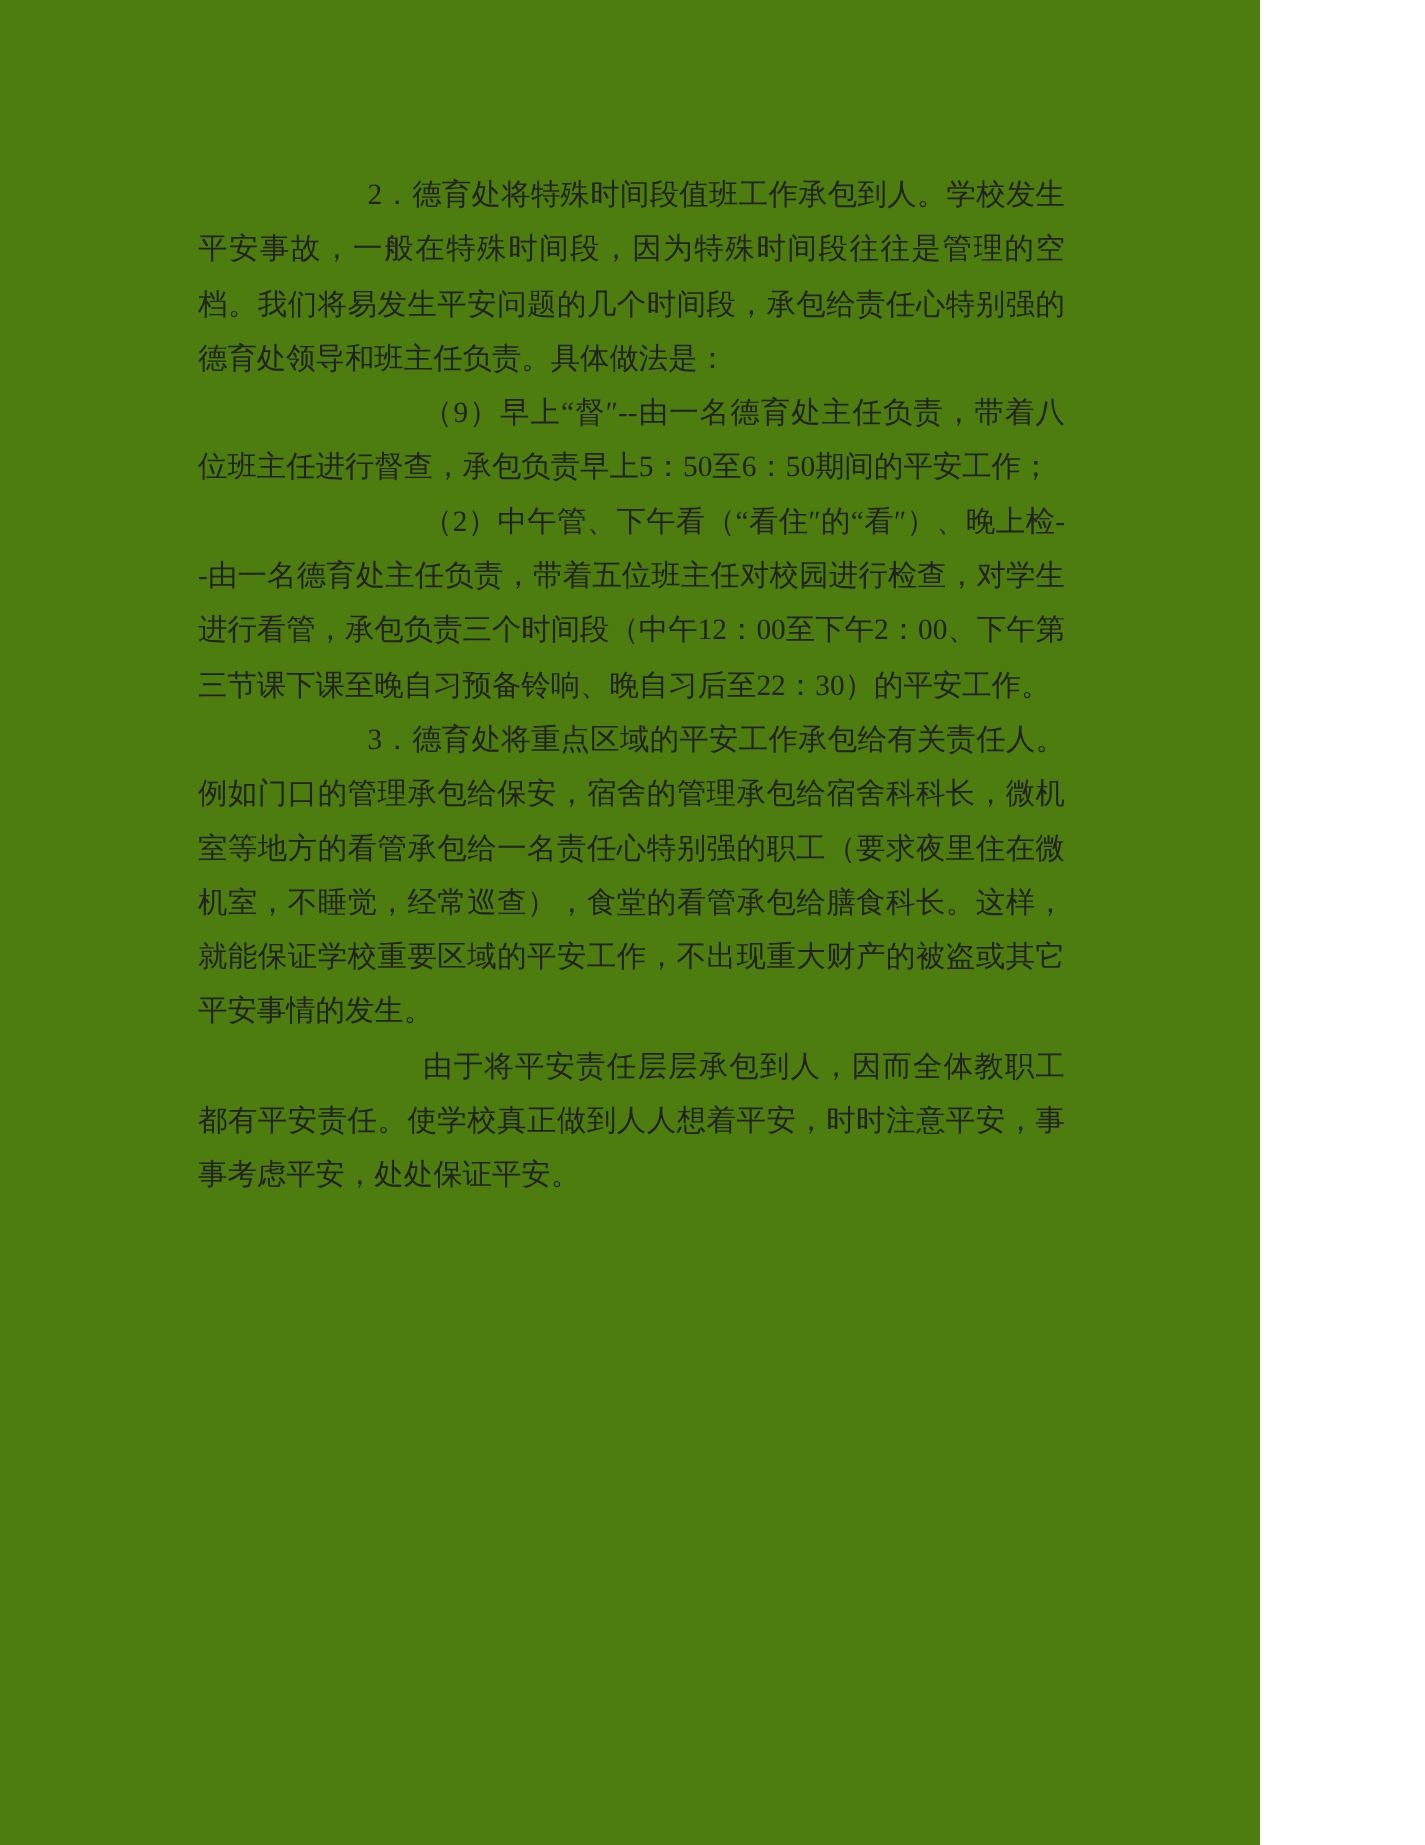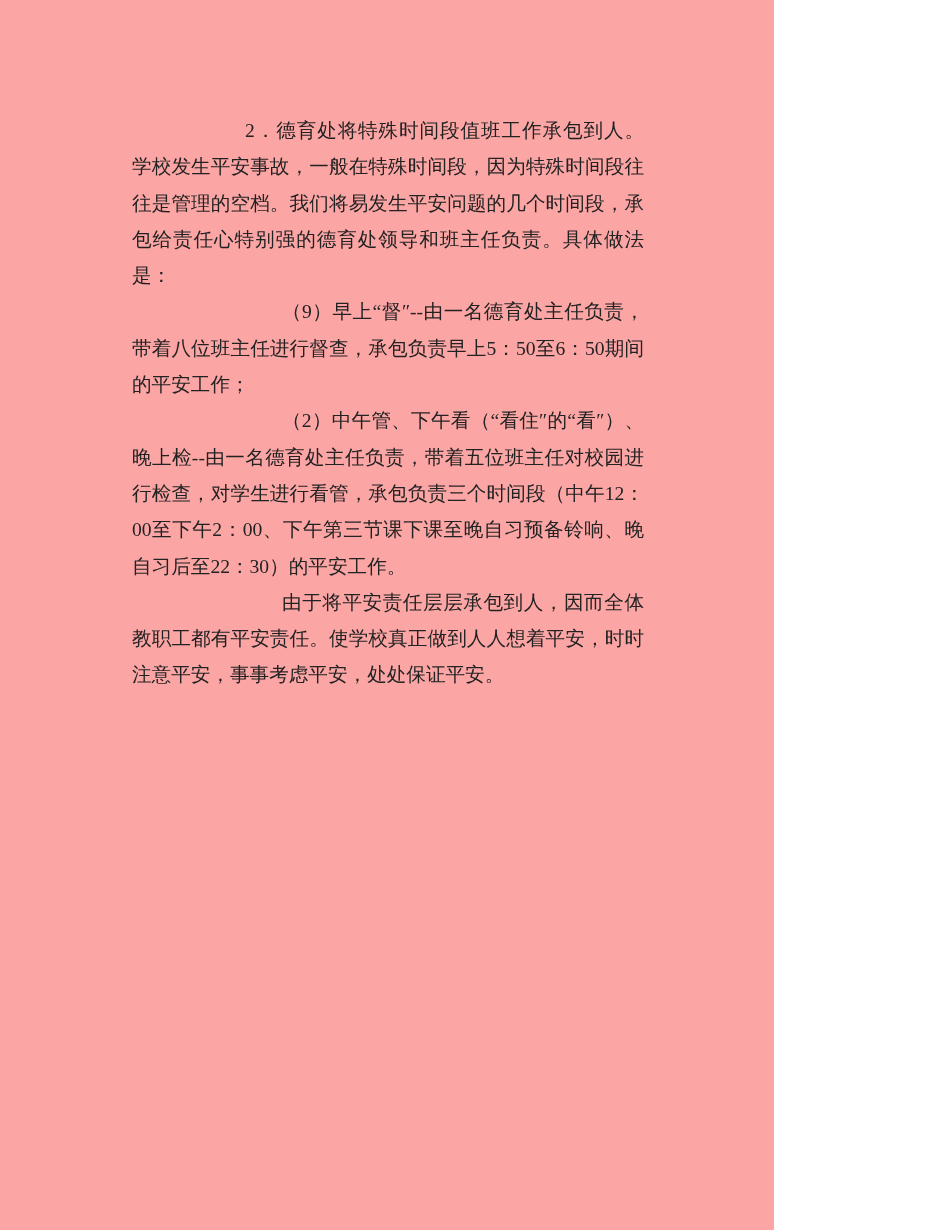--- a/index.html
+++ b/index.html
@@ -7,23 +7,23 @@
     padding: 0;
     background: #ffffff;
   }
   body {
     width: 950px;
     height: 1230px;
     overflow: hidden;
   }
   .page {
     box-sizing: border-box;
-    width: 774px;
+    width: 840px;
     height: 1230px;
-    background: #fca5a5;
+    background: #4d7c0f;
     padding: 113px 130px 0 132px;
   }
   .doc-text {
     font-family: "Liberation Serif", "DejaVu Serif", serif;
     font-size: 19.6px;
     line-height: 36.3px;
     color: #222222;
     text-align: justify;
   }
   .doc-text p {
@@ -37,15 +37,16 @@
   .indent-b { text-indent: 150px; }
 </style>
 </head>
 <body>
 
 <div class="page">
   <div class="doc-text">
     <p class="indent-a">2．德育处将特殊时间段值班工作承包到人。学校发生平安事故，一般在特殊时间段，因为特殊时间段往往是管理的空档。我们将易发生平安问题的几个时间段，承包给责任心特别强的德育处领导和班主任负责。具体做法是：</p>
     <p class="indent-b">（9）早上“督″--由一名德育处主任负责，带着八位班主任进行督查，承包负责早上5：50至6：50期间的平安工作；</p>
     <p class="indent-b">（2）中午管、下午看（“看住″的“看″）、晚上检--由一名德育处主任负责，带着五位班主任对校园进行检查，对学生进行看管，承包负责三个时间段（中午12：00至下午2：00、下午第三节课下课至晚自习预备铃响、晚自习后至22：30）的平安工作。</p>
+    <p class="indent-a">3．德育处将重点区域的平安工作承包给有关责任人。例如门口的管理承包给保安，宿舍的管理承包给宿舍科科长，微机室等地方的看管承包给一名责任心特别强的职工（要求夜里住在微机室，不睡觉，经常巡查），食堂的看管承包给膳食科长。这样，就能保证学校重要区域的平安工作，不出现重大财产的被盗或其它平安事情的发生。</p>
     <p class="indent-b">由于将平安责任层层承包到人，因而全体教职工都有平安责任。使学校真正做到人人想着平安，时时注意平安，事事考虑平安，处处保证平安。</p>
   </div>
 </div>
 
 </body></html>

